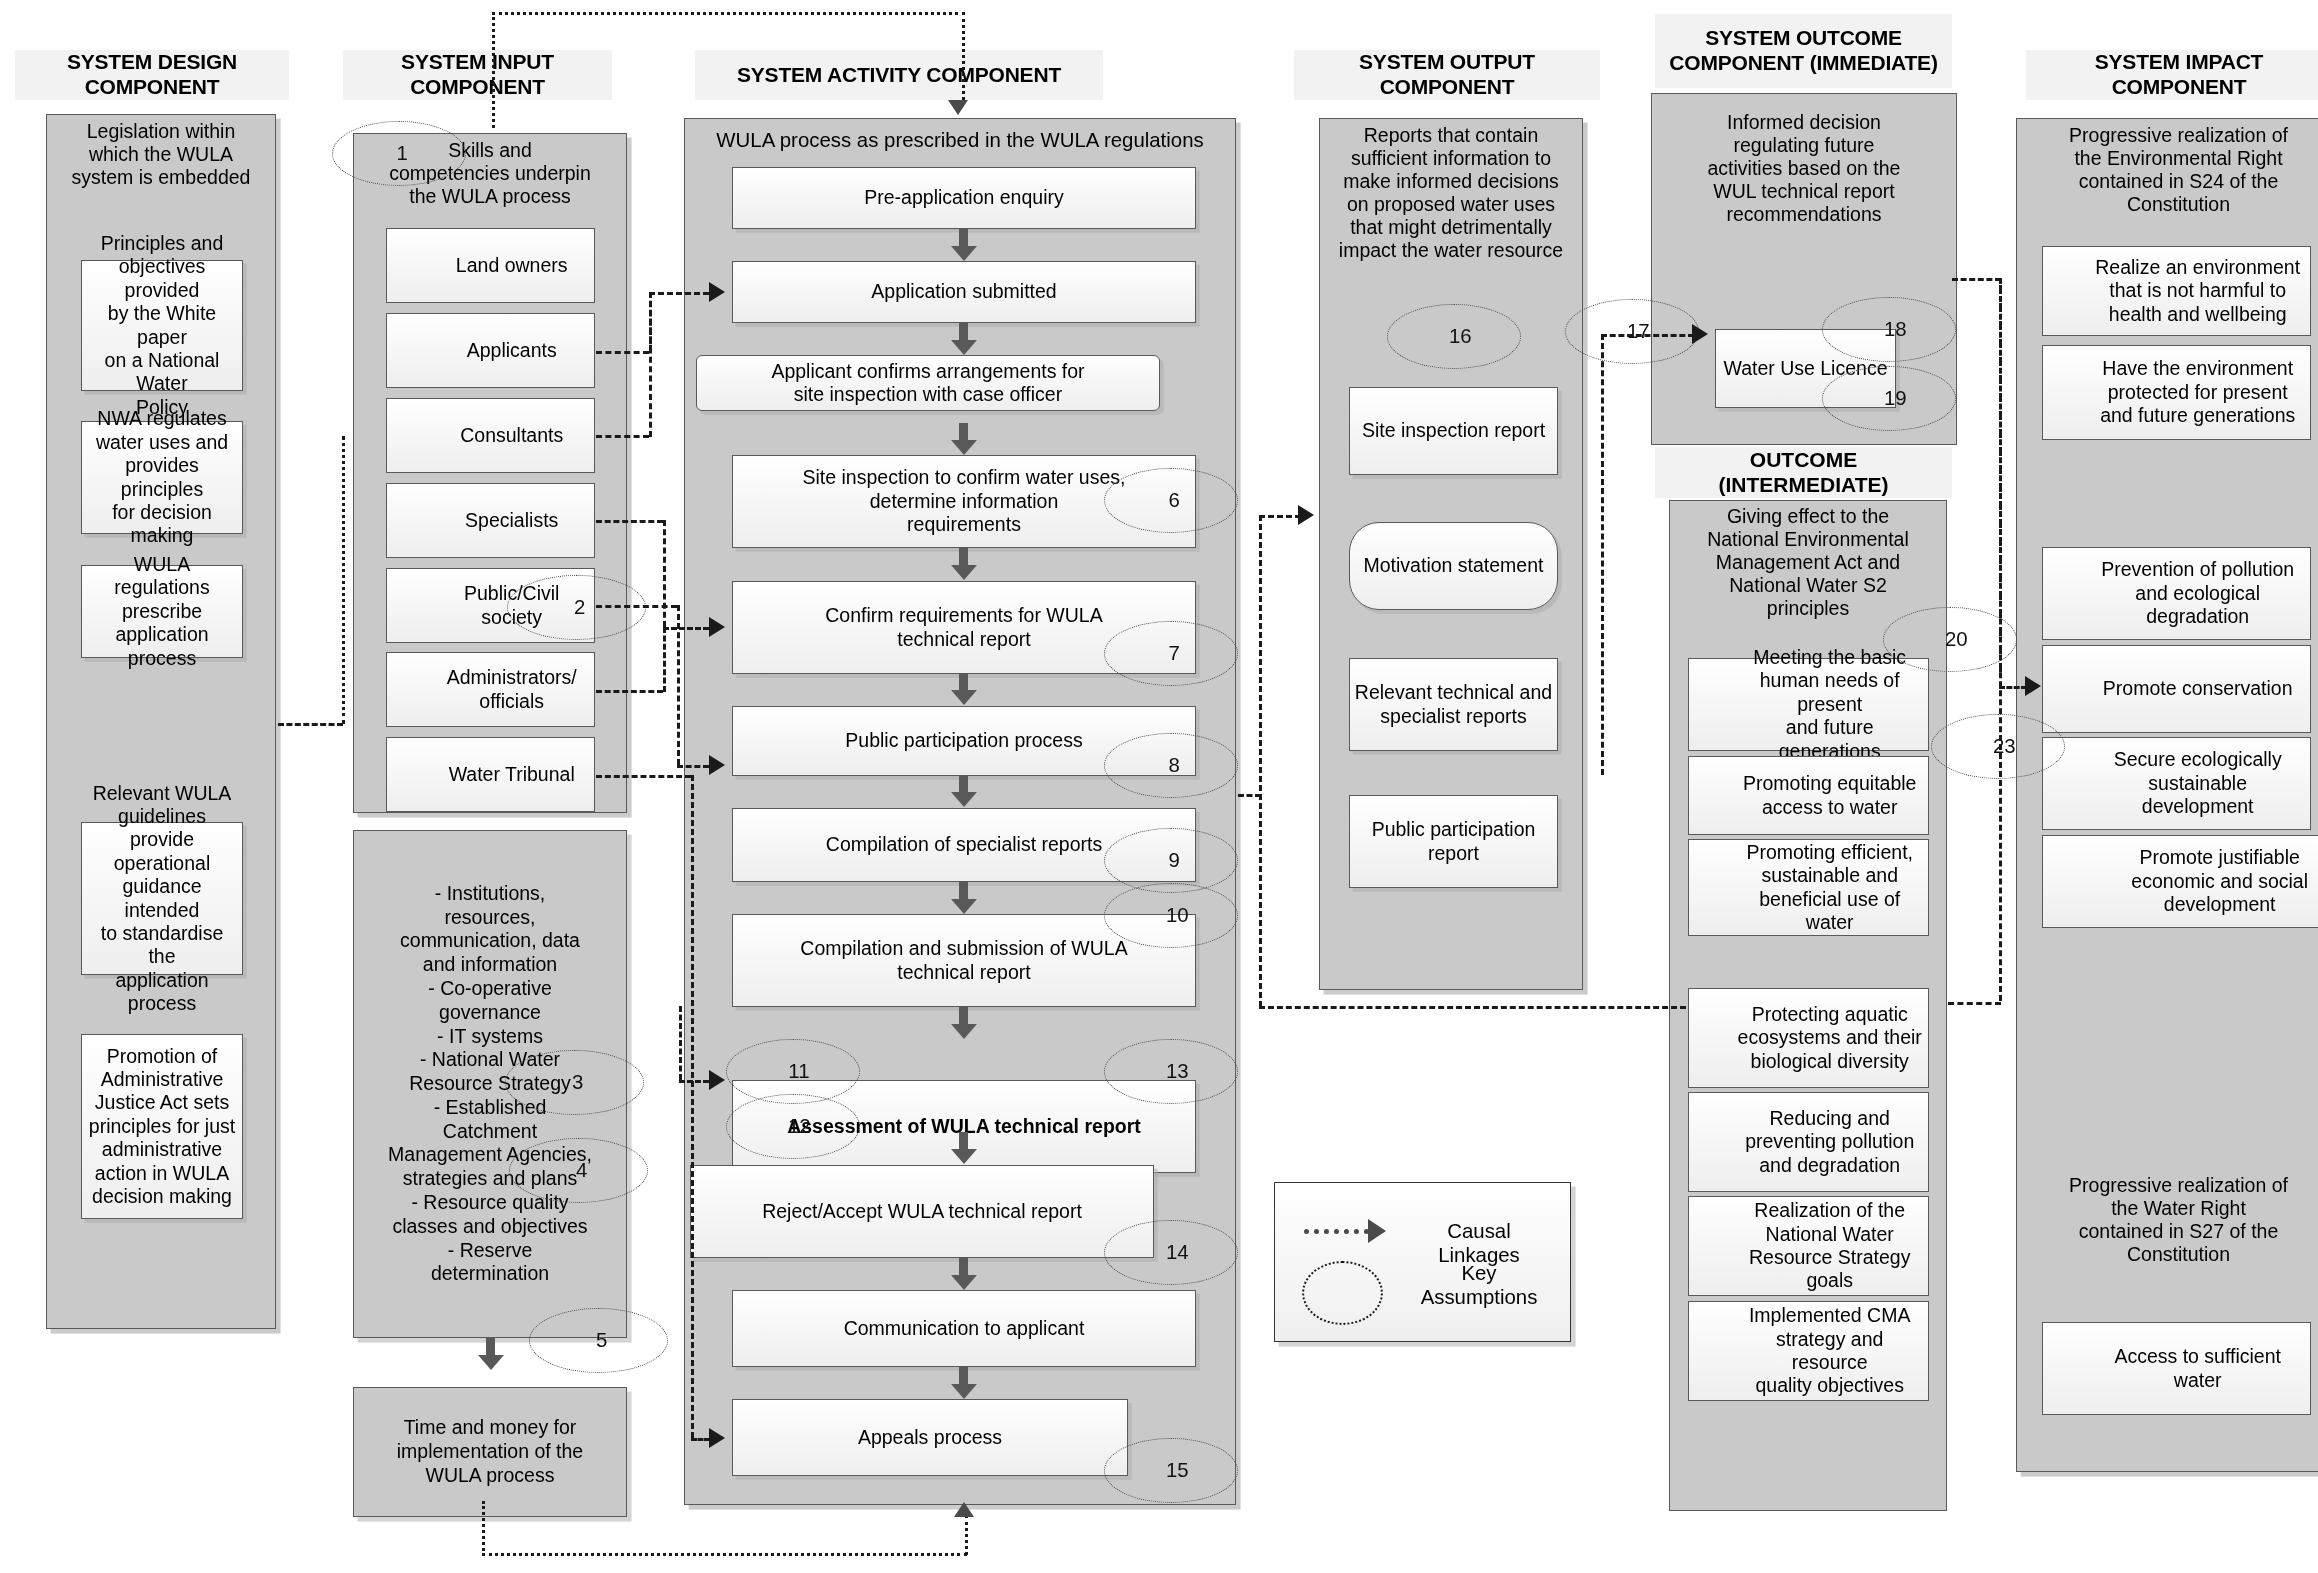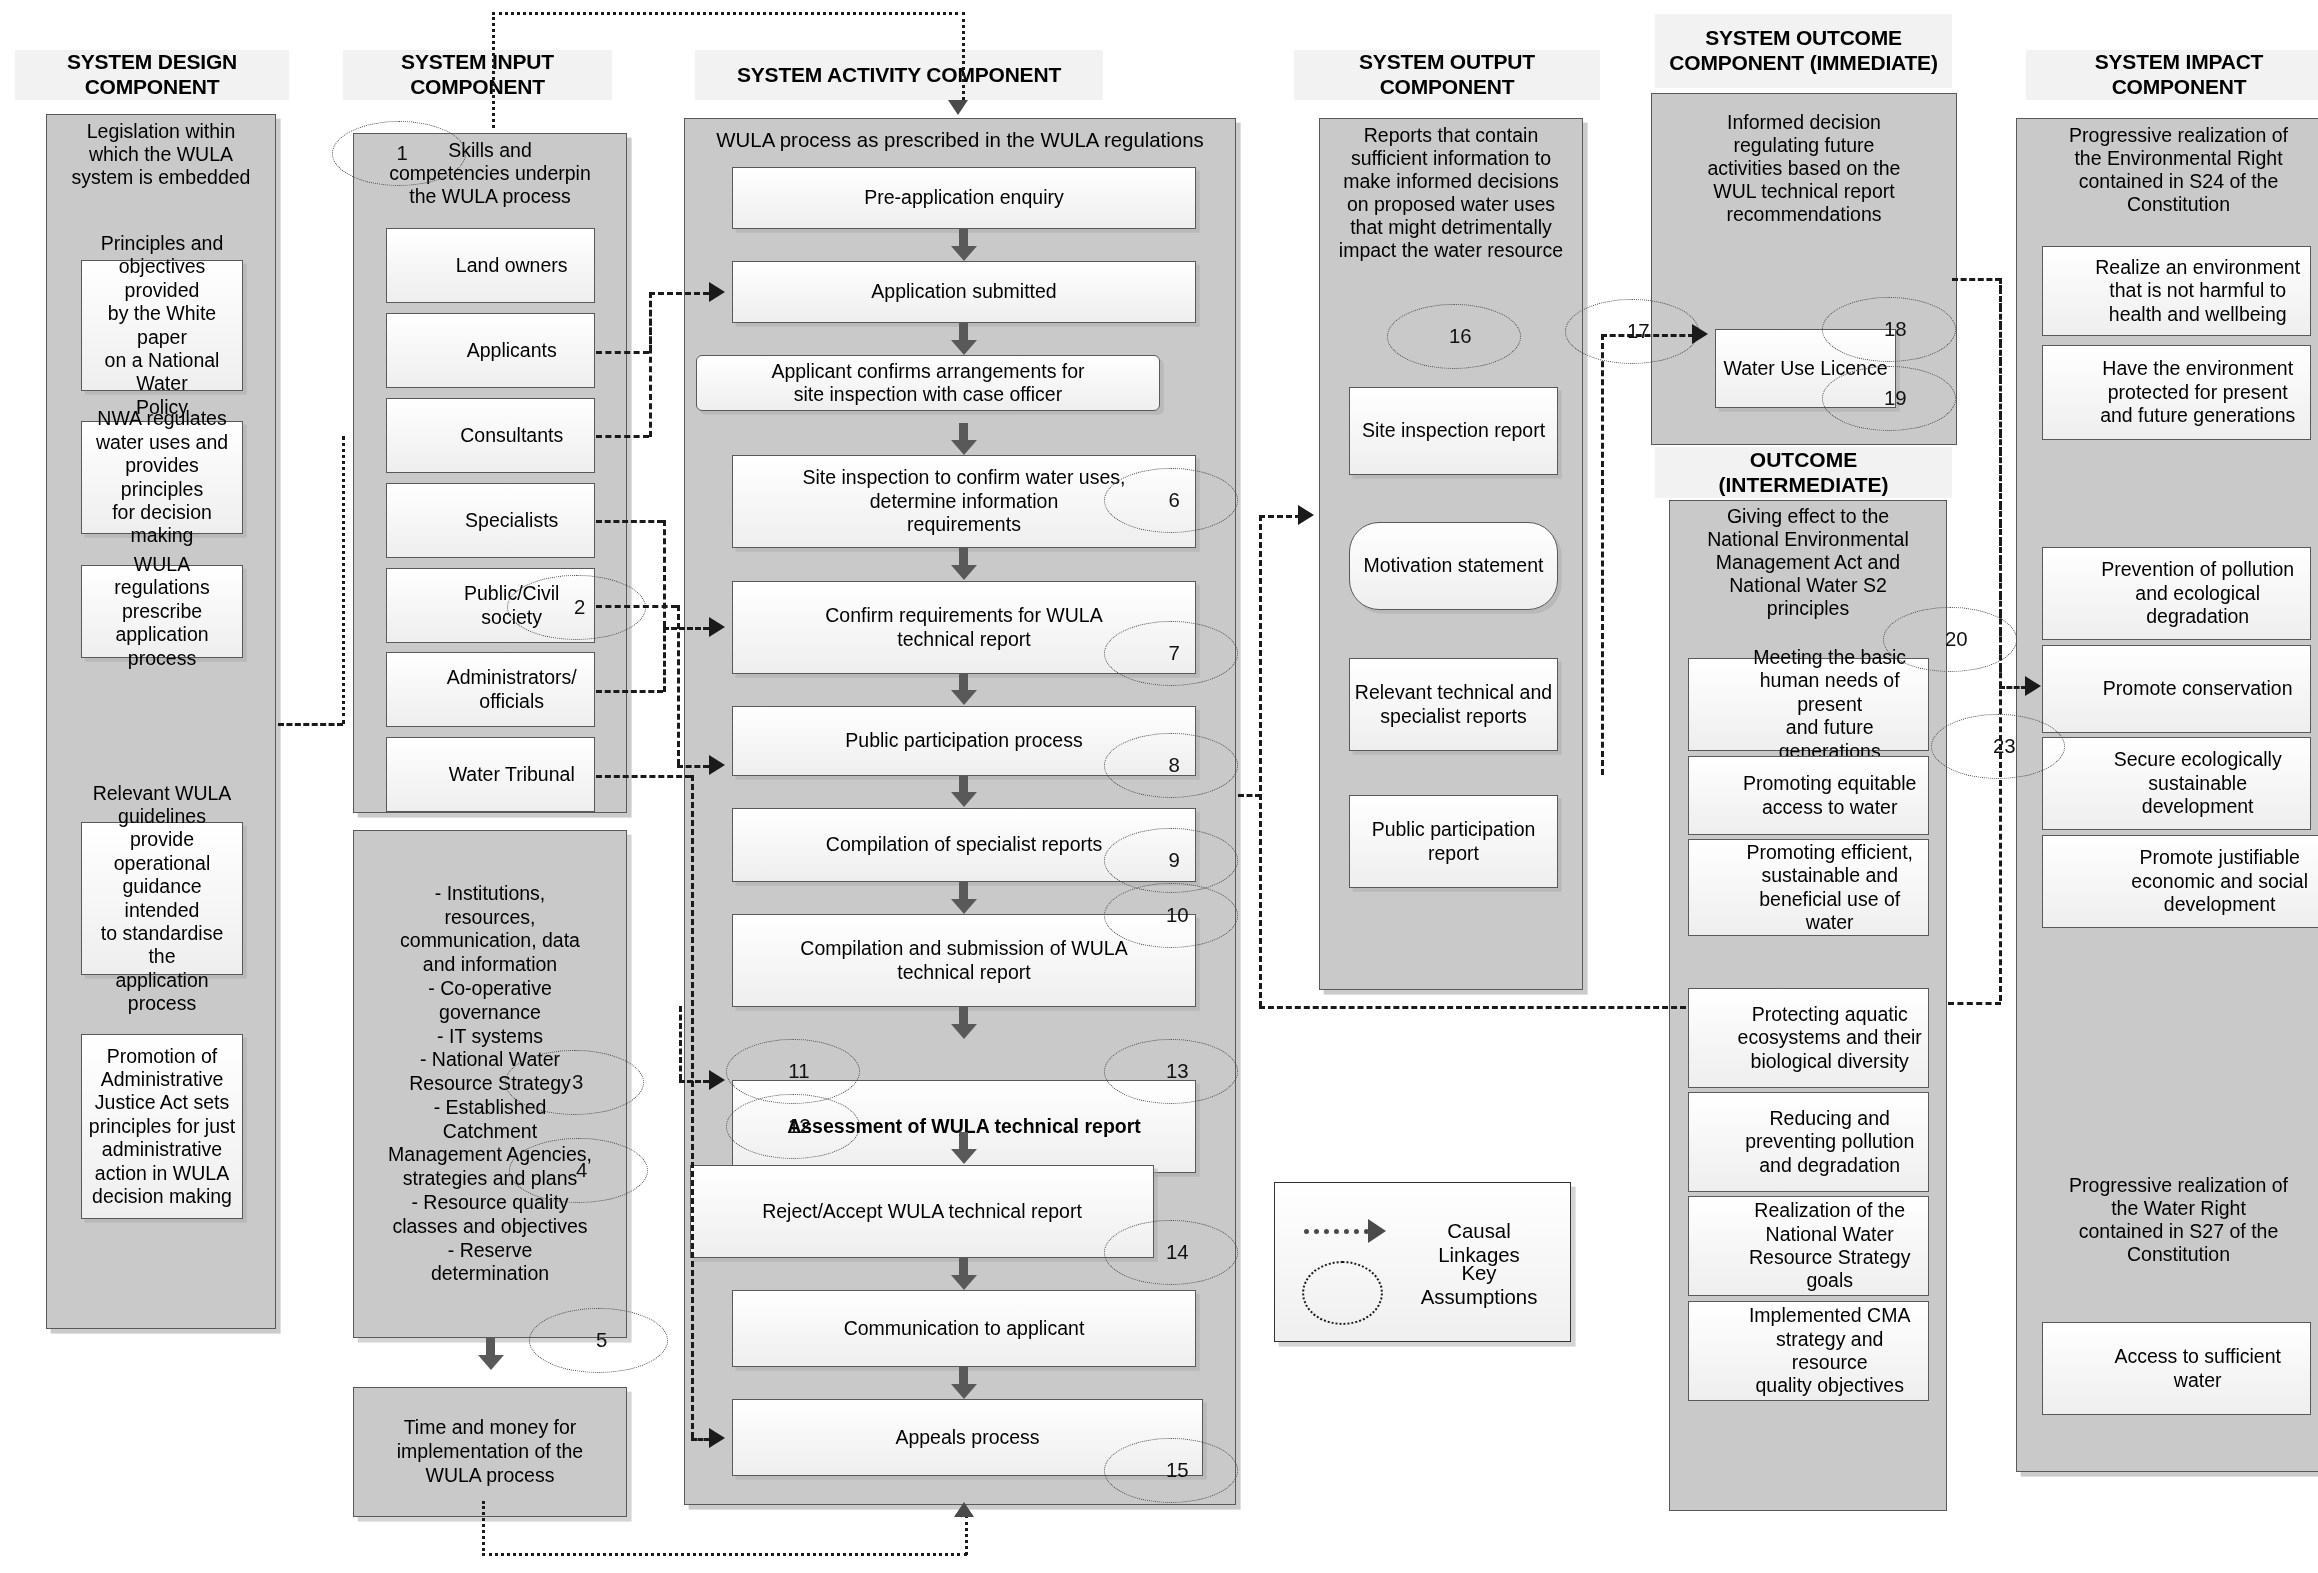--- a/index.html
+++ b/index.html
@@ -303,21 +303,21 @@
 
   <div class="node" style="left:732px; top:1080px; width:464px; height:93px;font-weight:bold;">Assessment of WULA technical report</div>
   <div class="vflow" style="left:959px; top:1132px; height:17.6px;"></div>
 
   <div class="node" style="left:690px; top:1165px; width:464px; height:93px;">Reject/Accept WULA technical report</div>
   <div class="vflow" style="left:959px; top:1258px; height:17.6px;"></div>
 
   <div class="node" style="left:732px; top:1290px; width:464px; height:77px;">Communication to applicant</div>
   <div class="vflow" style="left:959px; top:1367px; height:17.6px;"></div>
 
-  <div class="node" style="left:732px; top:1399px; width:471px; height:77px;">Appeals process</div>
+  <div class="node" style="left:732px; top:1399px; width:396px; height:77px;">Appeals process</div>
 
   <div class="col-header" style="left:1294px; top:50px; width:306px; height:50px;">SYSTEM OUTPUT
 COMPONENT</div>
 
   <div class="container" style="left:1319px; top:118px; width:264px; height:872px;">
     <div class="container-title" style="width:100%;">Reports that contain
 sufficient information to
 make informed decisions
 on proposed water uses
 that might detrimentally

